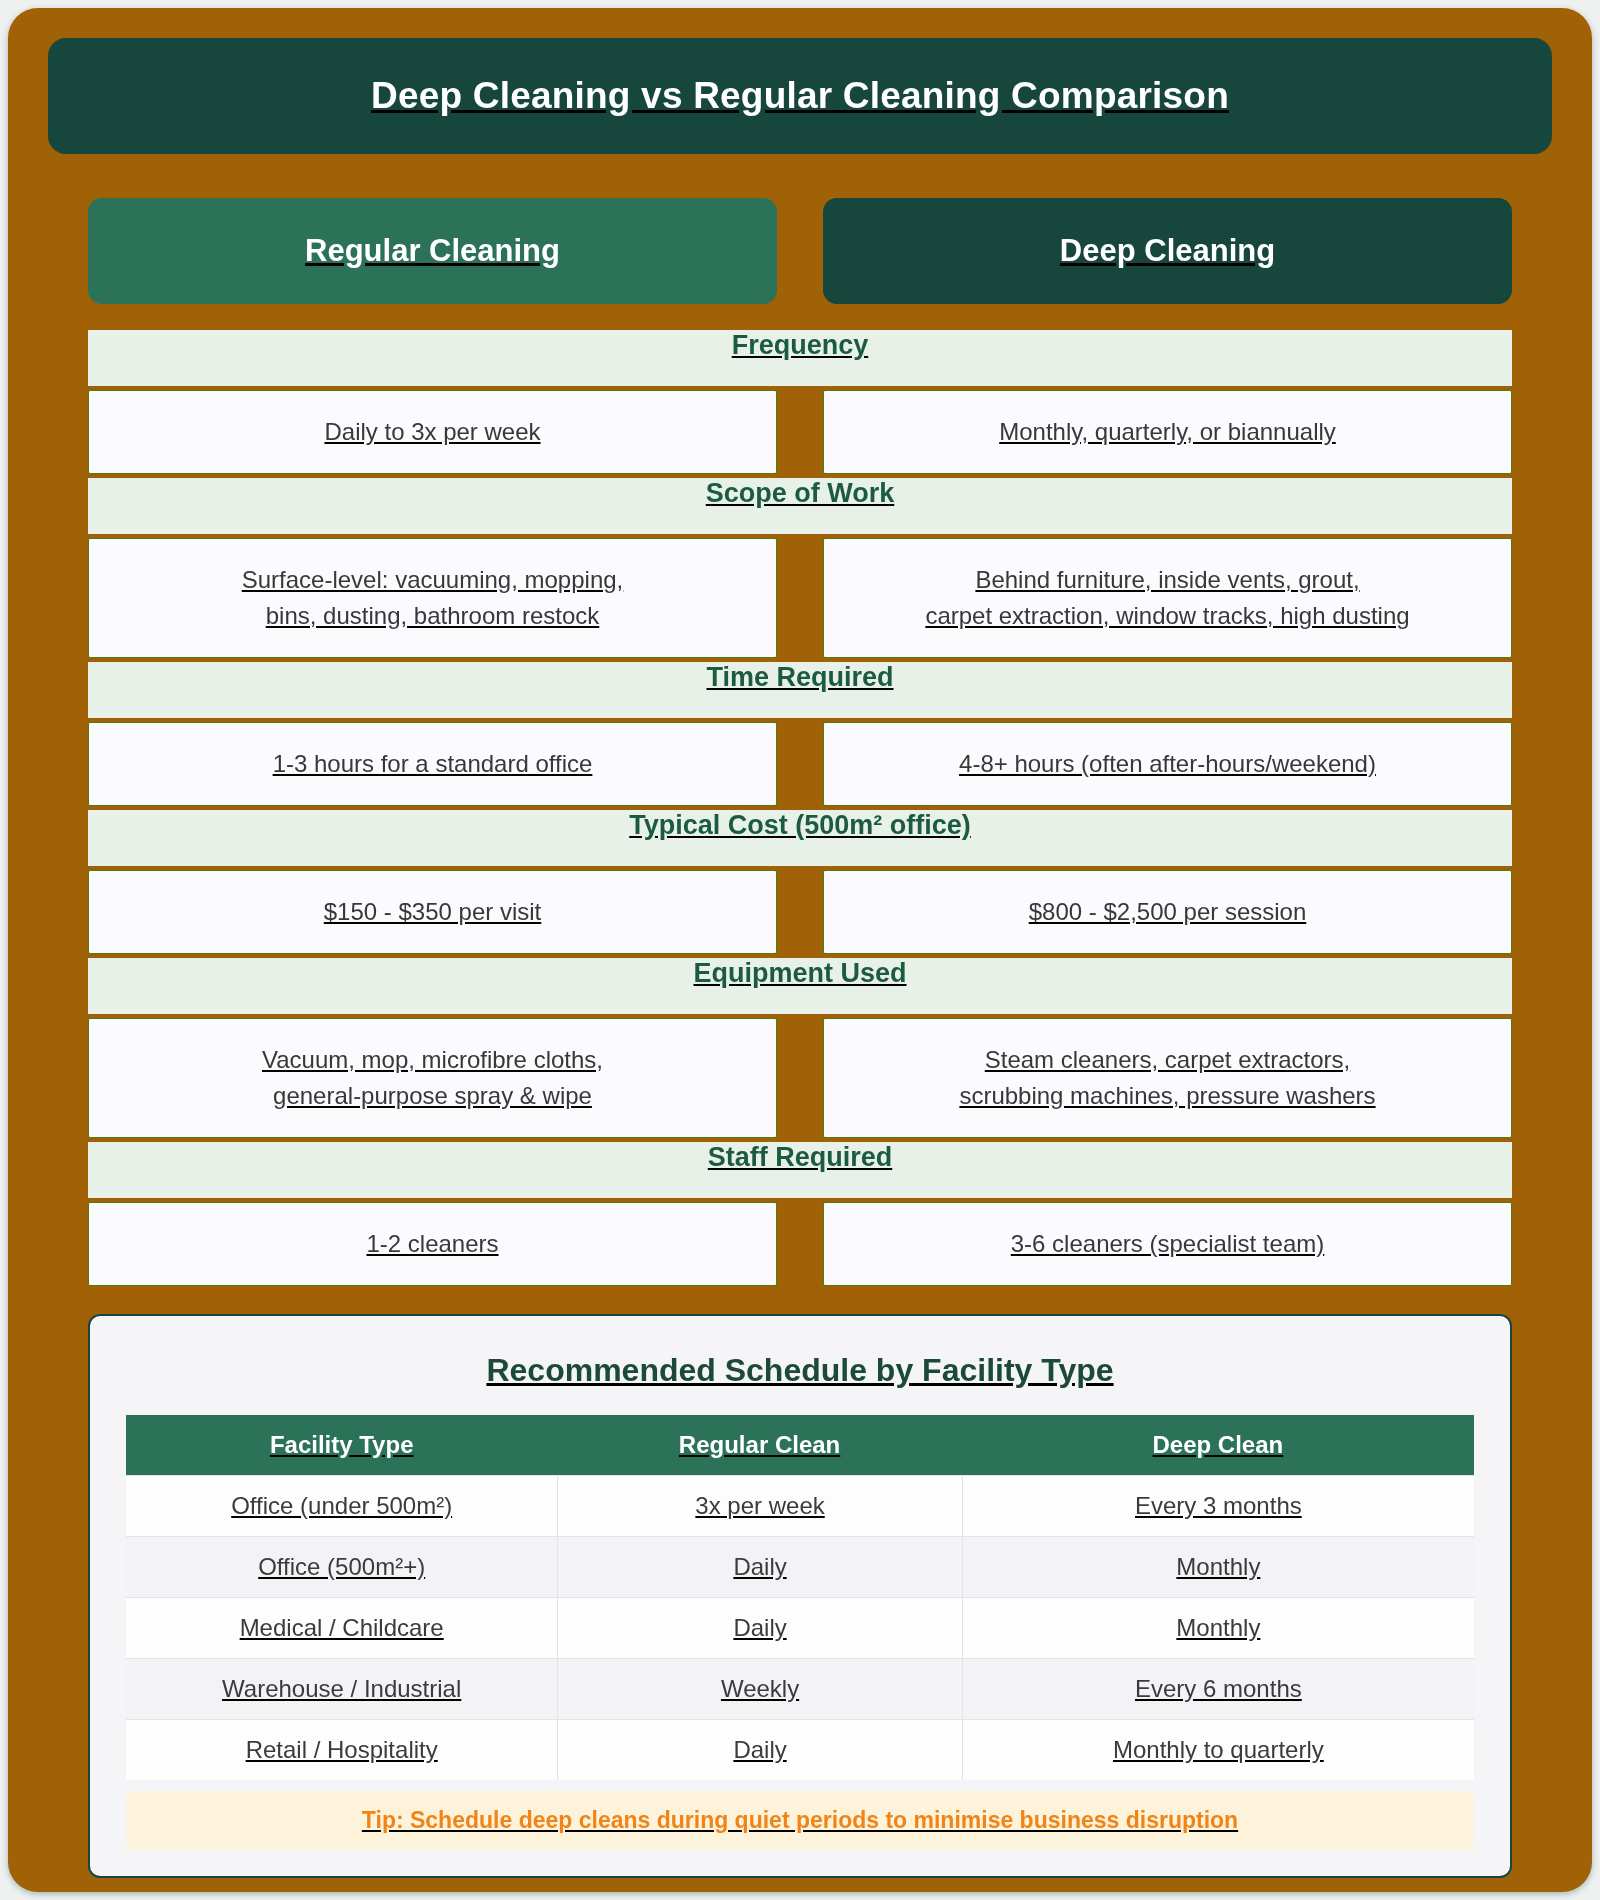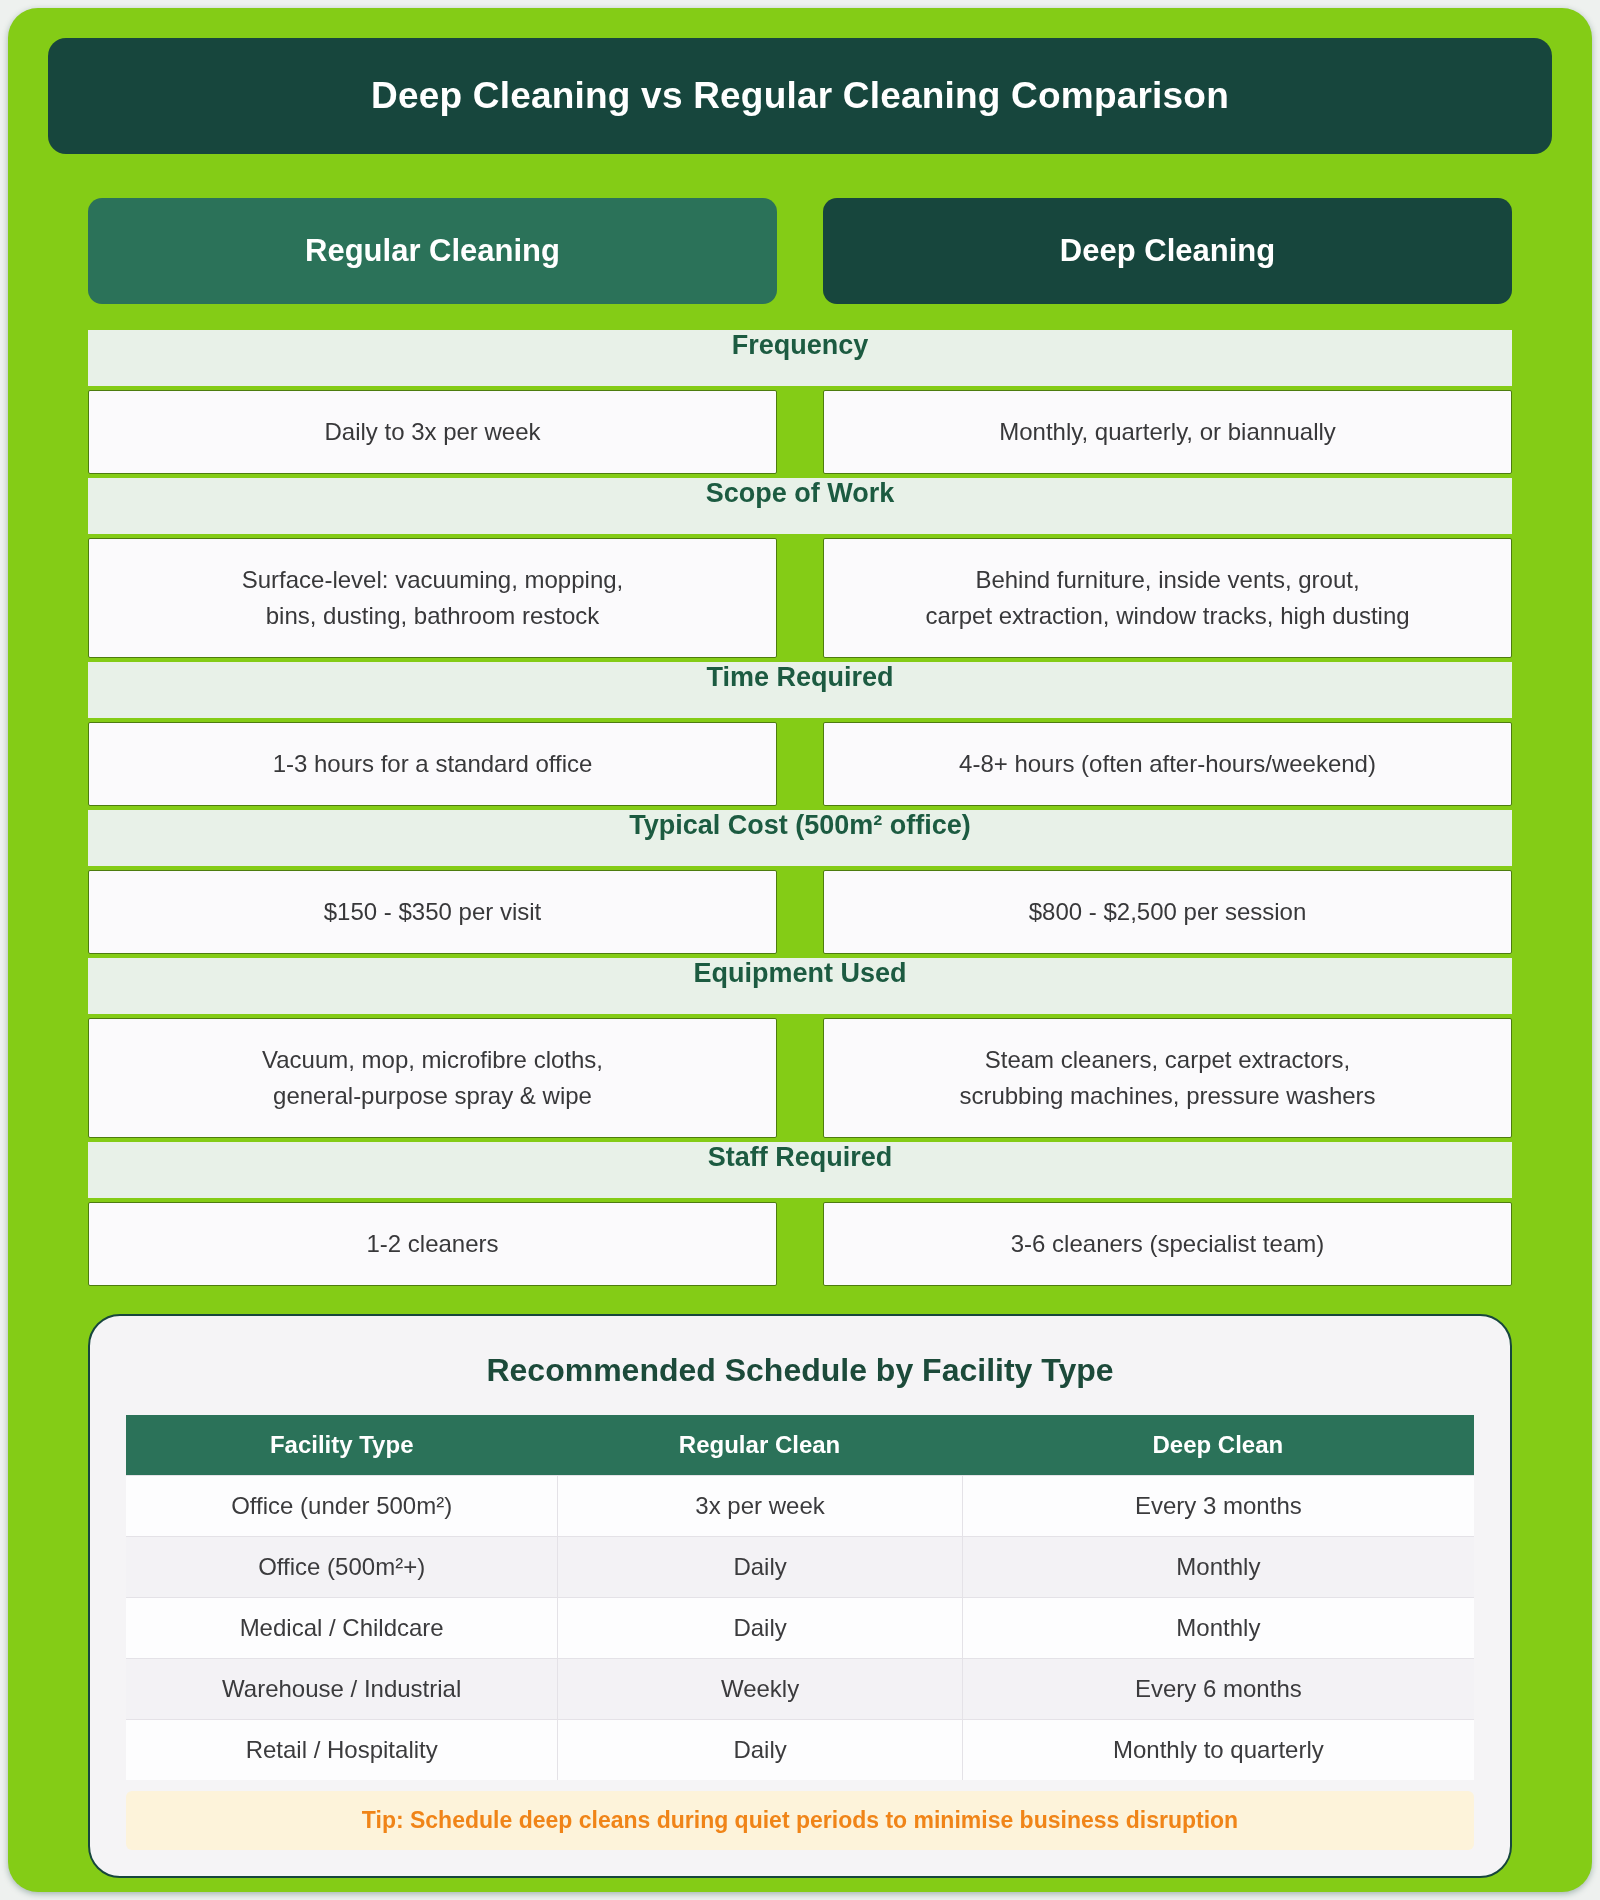--- a/index.html
+++ b/index.html
@@ -7,25 +7,26 @@
     padding: 0;
     background: #eef1ef;
     font-family: "Liberation Sans", sans-serif;
   }
   body { width: 1600px; height: 1900px; position: relative; }
 
   .page-card {
     position: absolute;
     left: 8px; top: 8px; right: 8px;
     height: 1884px;
-    background: #84cc16;
+    background: #a16207;
     border-radius: 30px;
     box-sizing: border-box;
     padding: 30px 40px 40px;
     box-shadow: 0 2px 6px rgba(23, 70, 61, 0.35);
+    text-decoration: underline;
   }
 
   
   .header-banner {
     height: 116px;
     background: #17463d;
     border-radius: 18px;
     display: flex;
     align-items: center;
     justify-content: center;
@@ -92,21 +93,21 @@
     font-size: 24px;
     line-height: 1.5;
     color: #38383a;
     white-space: pre-line;
   }
 
   
   .schedule-card {
     margin-top: 28px;
     border: 2px solid #17463d;
-    border-radius: 32px;
+    border-radius: 12px;
     background: #f5f4f6;
     padding: 26px 36px 26px;
   }
   .schedule-card h2 {
     margin: 10px 0 26px;
     text-align: center;
     font-size: 32px;
     font-weight: bold;
     color: #1c4a3a;
   }

